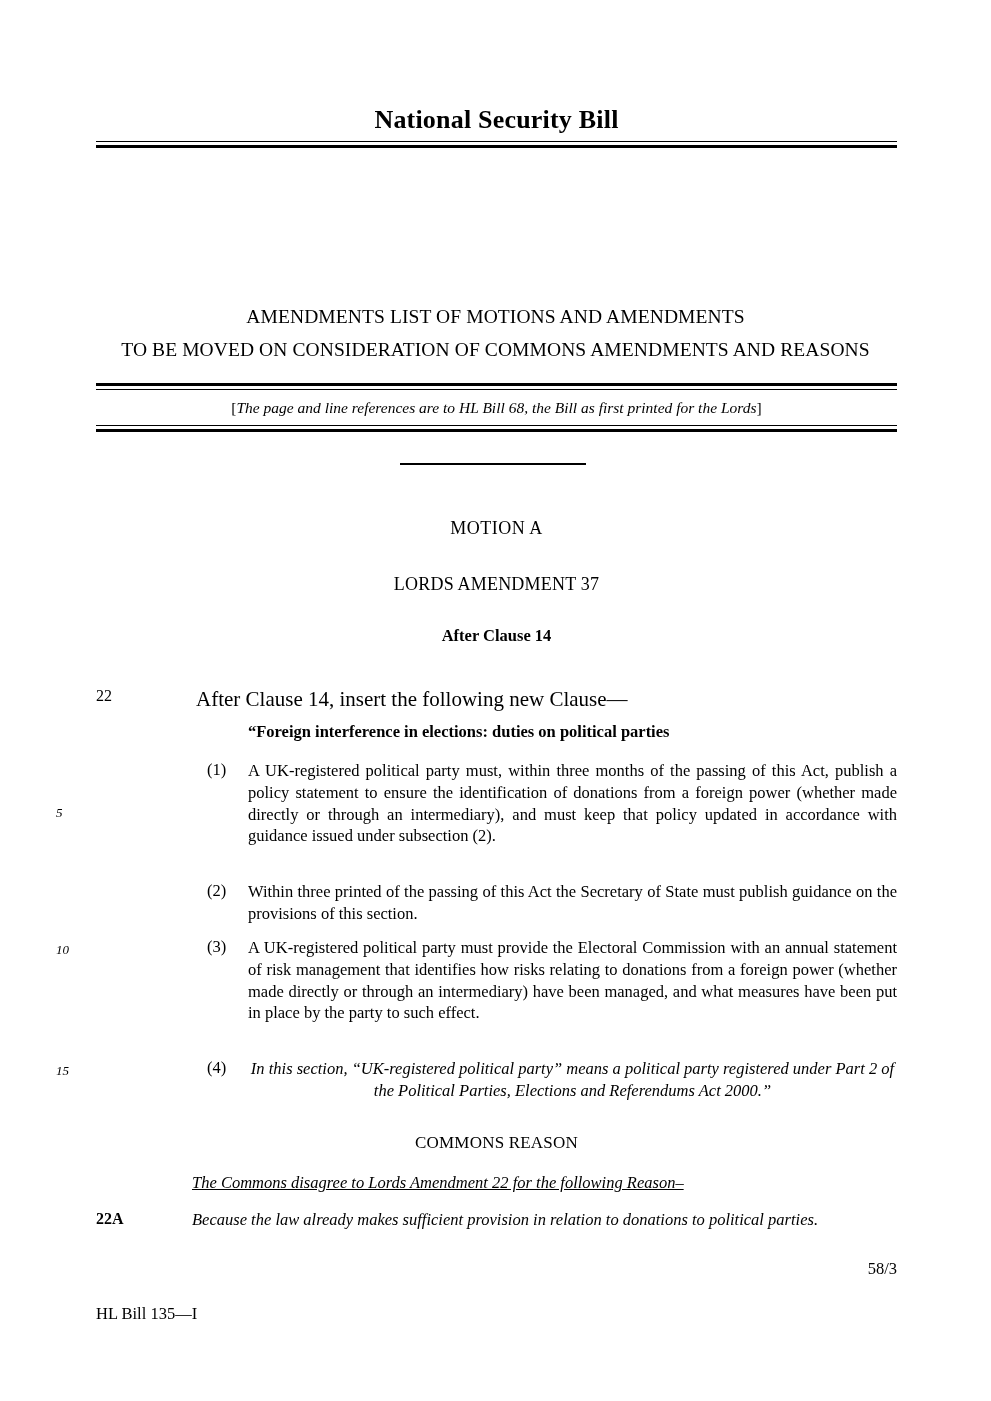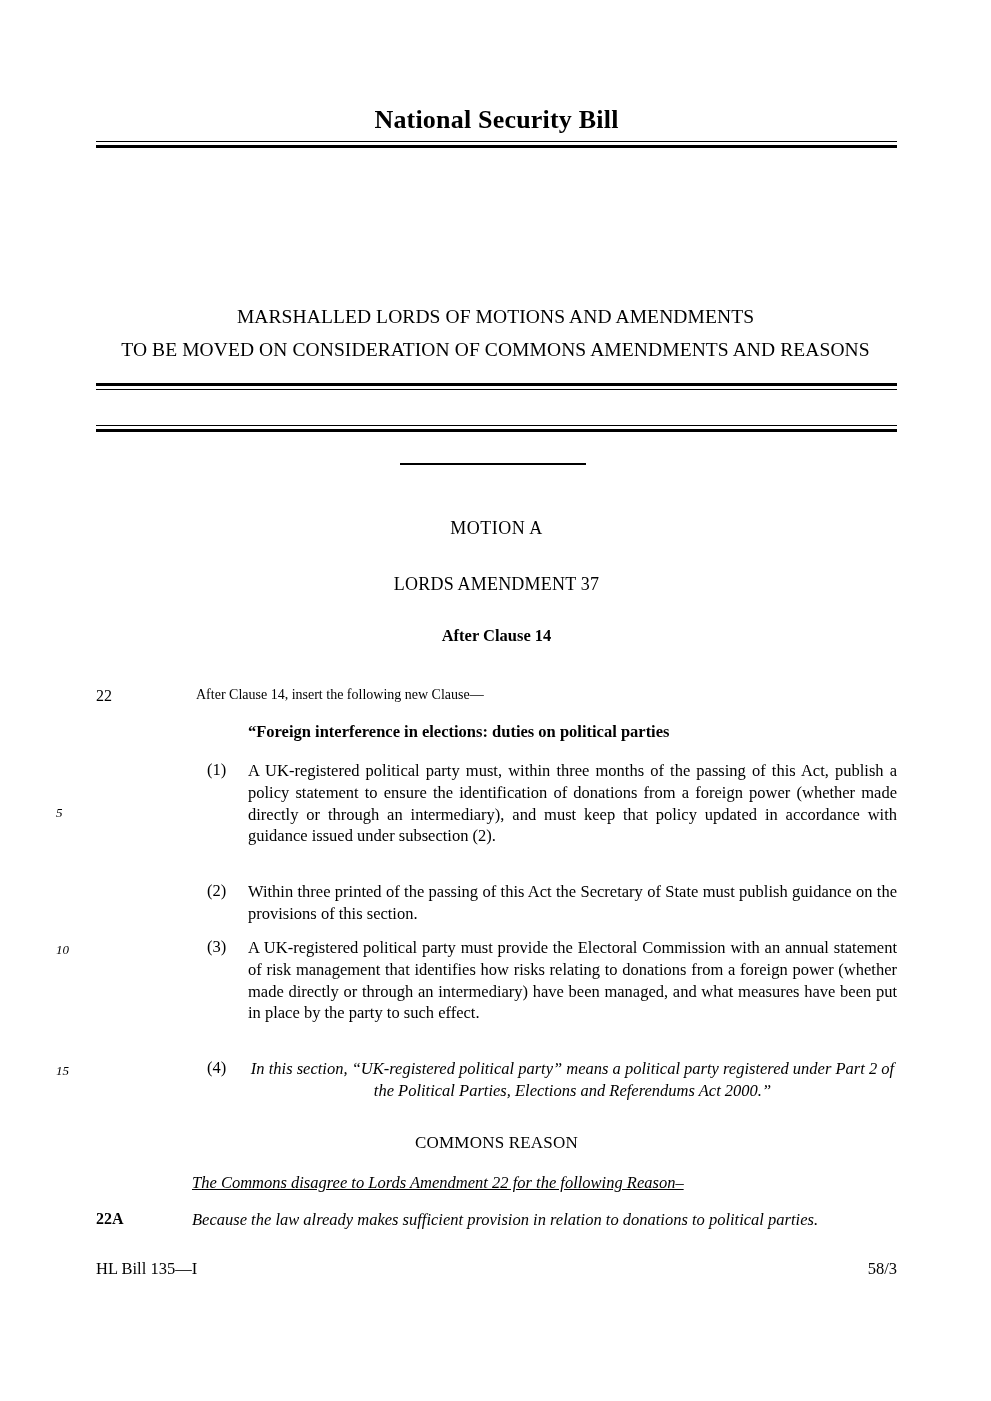--- a/index.html
+++ b/index.html
@@ -110,21 +110,21 @@
   
   .amend-number {
     position: absolute;
     left: 96px;
     font-size: 16px;
     font-weight: normal;
   }
   .amend-lead {
     position: absolute;
     left: 196px;
-    font-size: 14px;
+    font-size: 21px;
     width: 701px;
   }
   .clause-title {
     position: absolute;
     left: 238px;
     top: 722px;
     font-size: 16.5px;
     font-weight: bold;
     width: 660px;
     margin-left: 10px;
@@ -190,21 +190,21 @@
     top: 1210px;
     font-size: 16.5px;
     font-style: italic;
     width: 705px;
   }
 
   
   .footer-left {
     position: absolute;
     left: 96px;
-    top: 1259px;
+    top: 1304px;
     font-size: 16.5px;
   }
   .footer-right {
     position: absolute;
     left: 96px;
     top: 1259px;
     width: 801px;
     text-align: right;
     font-size: 16.5px;
   }
@@ -215,29 +215,30 @@
 <div class="page">
 
   <div class="doc-title">National Security Bill</div>
 
   <div class="rule-double" style="top:141px;">
     <div class="thin"></div>
     <div class="gap"></div>
     <div class="thick"></div>
   </div>
 
-  <div class="subtitle-line subtitle-1">MARSHALLED LORDS OF MOTIONS AND AMENDMENTS</div>
+  <div class="subtitle-line subtitle-1">AMENDMENTS LIST OF MOTIONS AND AMENDMENTS</div>
   <div class="subtitle-line subtitle-2">TO BE MOVED ON CONSIDERATION OF COMMONS AMENDMENTS AND REASONS</div>
 
   <div class="rule-double" style="top:383px;">
     <div class="thick"></div>
     <div class="gap"></div>
     <div class="thin"></div>
   </div>
 
+  <div class="bracket-note"><span>[</span><span class="it">The page and line references are to HL Bill 68, the Bill as first printed for the Lords</span><span>]</span></div>
 
   <div class="rule-double" style="top:425px;">
     <div class="thin"></div>
     <div class="gap"></div>
     <div class="thick"></div>
   </div>
 
   <div class="rule-short"></div>
 
   <div class="motion-heading motion-a">MOTION A</div>

